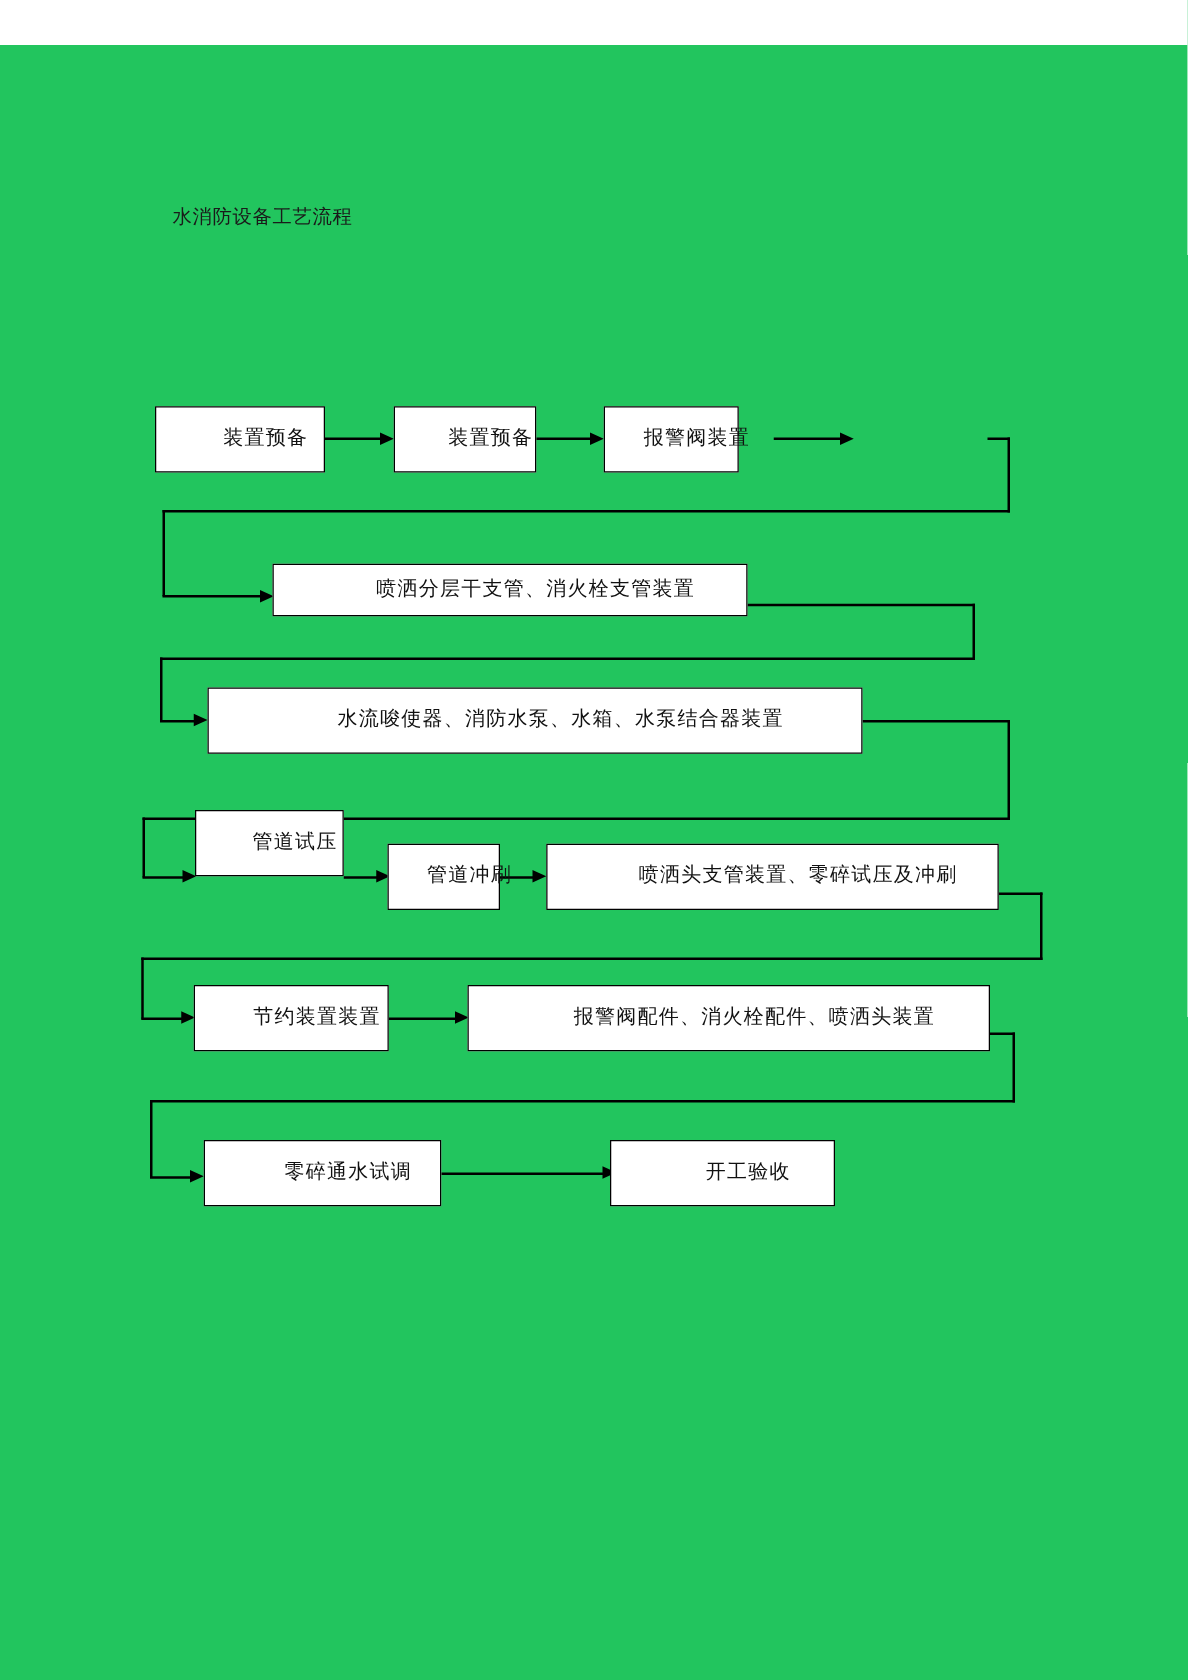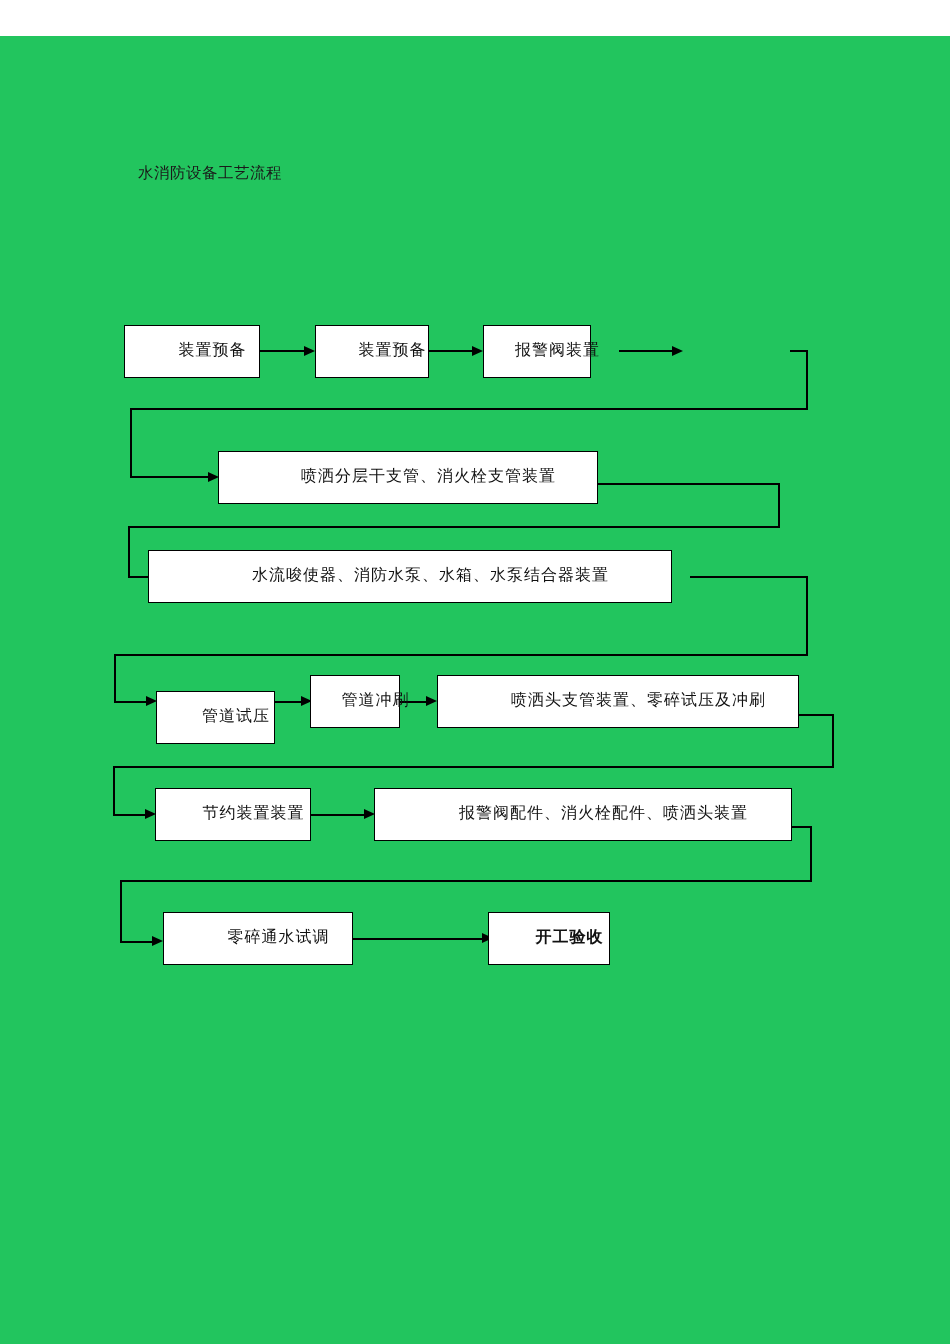--- a/index.html
+++ b/index.html
@@ -98,43 +98,43 @@
   <div class="arrow arrow-r" style="left:672px; top:309.5px;"></div>
 
 
   <div class="seg seg-h" style="left:790px; top:314px; width:18px;"></div>
   <div class="seg seg-v" style="left:806.4px; top:314px; height:60px;"></div>
   <div class="seg seg-h" style="left:130px; top:372.4px; width:678px;"></div>
   <div class="seg seg-v" style="left:130px; top:372.4px; height:69px;"></div>
   <div class="seg seg-h" style="left:130px; top:440.4px; width:82px;"></div>
   <div class="arrow arrow-r" style="left:208px; top:435.7px;"></div>
 
-  <div class="node" style="left:218px; top:415px; width:380px; height:53px;">
+  <div class="node" style="left:218px; top:415px; width:380px; height:42px;">
     <span class="node-text">喷洒分层干支管、消火栓支管装置</span>
   </div>
 
   <div class="seg seg-h" style="left:598px; top:447px; width:182px;"></div>
   <div class="seg seg-v" style="left:778.4px; top:447px; height:45px;"></div>
   <div class="seg seg-h" style="left:128px; top:490.4px; width:652px;"></div>
   <div class="seg seg-v" style="left:128px; top:490.4px; height:51px;"></div>
   <div class="seg seg-h" style="left:128px; top:540px; width:30px;"></div>
   <div class="arrow arrow-r" style="left:155px; top:535.3px;"></div>
 
-  <div class="node" style="left:148px; top:514px; width:524px; height:53px;">
+  <div class="node" style="left:166px; top:514px; width:524px; height:53px;">
     <span class="node-text">水流唆使器、消防水泵、水箱、水泵结合器装置</span>
   </div>
 
   <div class="seg seg-h" style="left:690px; top:540px; width:118px;"></div>
   <div class="seg seg-v" style="left:806.4px; top:540px; height:80px;"></div>
   <div class="seg seg-h" style="left:114px; top:618.4px; width:694px;"></div>
   <div class="seg seg-v" style="left:114px; top:618.4px; height:48px;"></div>
   <div class="seg seg-h" style="left:114px; top:665px; width:35px;"></div>
   <div class="arrow arrow-r" style="left:146px; top:660.3px;"></div>
 
-  <div class="node" style="left:156px; top:655px; width:119px; height:53px;">
+  <div class="node" style="left:156px; top:612px; width:119px; height:53px;">
     <span class="node-text">管道试压</span>
   </div>
   <div class="seg seg-h" style="left:275px; top:665px; width:29px;"></div>
   <div class="arrow arrow-r" style="left:301px; top:660.3px;"></div>
 
   <div class="node" style="left:310px; top:639px; width:90px; height:53px;">
     <span class="node-text">管道冲刷</span>
   </div>
   <div class="seg seg-h" style="left:400px; top:665px; width:29px;"></div>
   <div class="arrow arrow-r" style="left:426px; top:660.3px;"></div>
@@ -166,17 +166,17 @@
   <div class="seg seg-v" style="left:120px; top:844.4px; height:62px;"></div>
   <div class="seg seg-h" style="left:120px; top:905px; width:35px;"></div>
   <div class="arrow arrow-r" style="left:152px; top:900.3px;"></div>
 
   <div class="node" style="left:163px; top:876px; width:190px; height:53px;">
     <span class="node-text">零碎通水试调</span>
   </div>
   <div class="seg seg-h" style="left:353px; top:902px; width:132px;"></div>
   <div class="arrow arrow-r" style="left:482px; top:897.3px;"></div>
 
-  <div class="node" style="left:488px; top:876px; width:122px; height:53px;font-weight:bold;">
+  <div class="node" style="left:488px; top:876px; width:180px; height:53px;">
     <span class="node-text">开工验收</span>
   </div>
 
 </div>
 
 </body></html>

